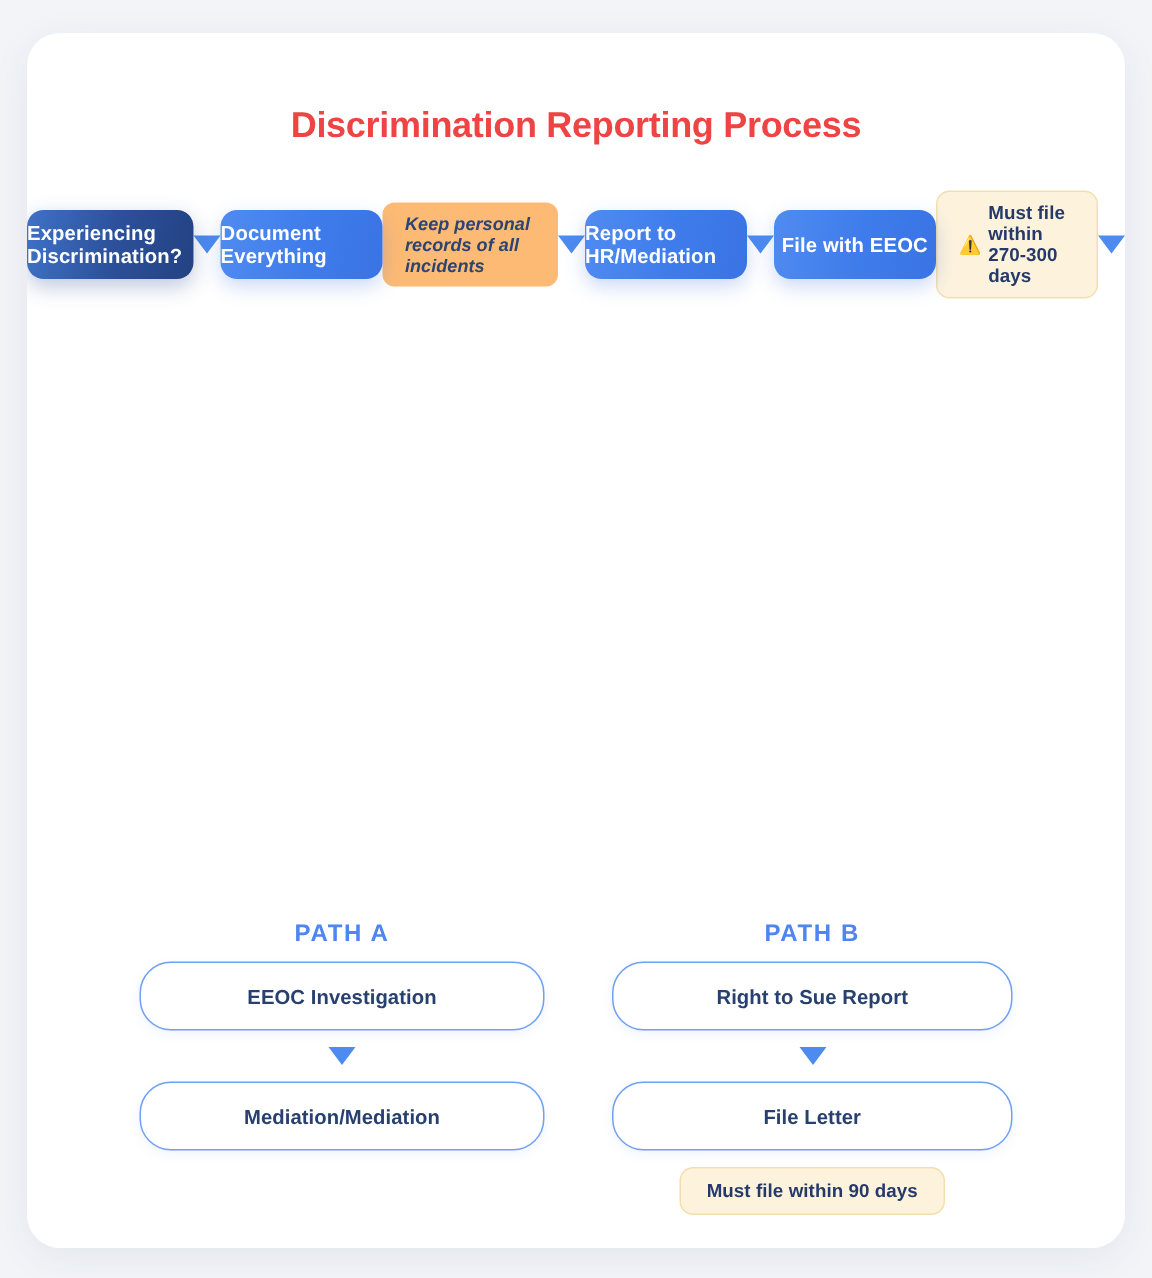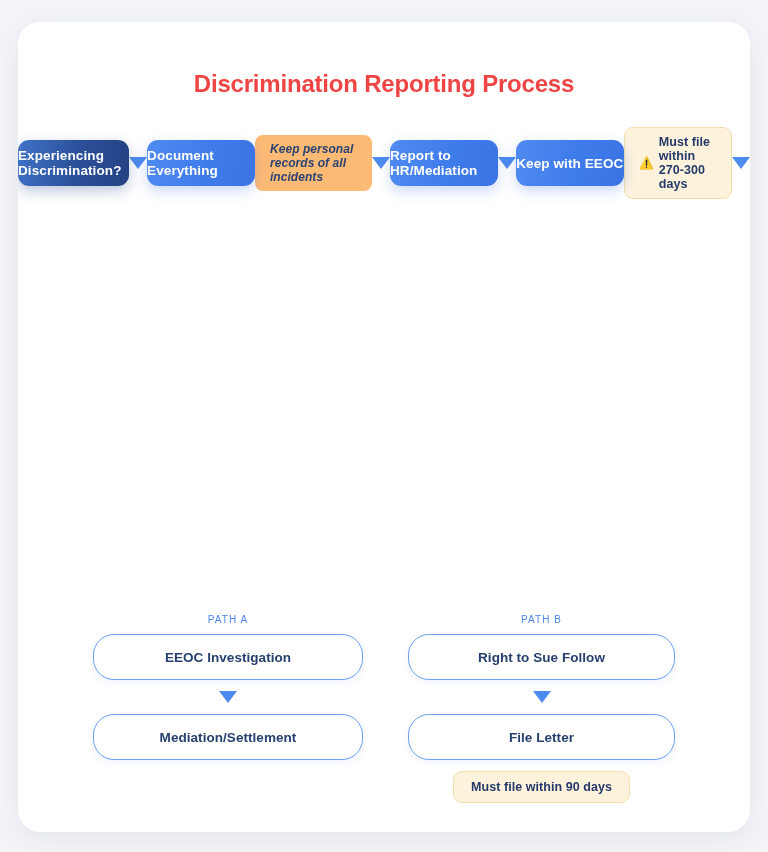--- a/index.html
+++ b/index.html
@@ -142,22 +142,22 @@
   .branch-col {
     width: 270px;
     display: flex;
     flex-direction: column;
     align-items: center;
   }
 
   .branch-col.right { width: 267px; }
 
   .path-label {
-    font-size: 10px;
-    font-weight: normal;
+    font-size: 16px;
+    font-weight: bold;
     color: #4d86ee;
     letter-spacing: 1.1px;
     margin-bottom: 9px;
   }
 
   .outline-box {
     width: 100%;
     height: 46px;
     background: #ffffff;
     border: 1.4px solid #6fa0f4;
@@ -209,21 +209,21 @@
       </div>
 
       <div class="gap-md"></div>
 
 
       <div class="gap-sm"></div>
       <div class="arrow"></div>
       <div class="gap-sm"></div>
 
       <div class="step-box primary">
-        <span>Keep with EEOC</span>
+        <span>File with EEOC</span>
       </div>
 
       <div class="gap-md"></div>
 
       <div class="warn-chip">
         <span class="warn-icon">⚠️</span>
         <span>Must file within 270-300 days</span>
       </div>
 
       <div class="gap-md"></div>
@@ -238,29 +238,29 @@
 
         <div class="outline-box">
           <span>EEOC Investigation</span>
         </div>
 
         <div class="branch-gap"></div>
         <div class="arrow"></div>
         <div class="branch-gap"></div>
 
         <div class="outline-box">
-          <span>Mediation/Settlement</span>
+          <span>Mediation/Mediation</span>
         </div>
       </div>
 
       <div class="branch-col right">
         <div class="path-label">PATH B</div>
 
         <div class="outline-box">
-          <span>Right to Sue Follow</span>
+          <span>Right to Sue Report</span>
         </div>
 
         <div class="branch-gap"></div>
         <div class="arrow"></div>
         <div class="branch-gap"></div>
 
         <div class="outline-box">
           <span>File Letter</span>
         </div>
 

